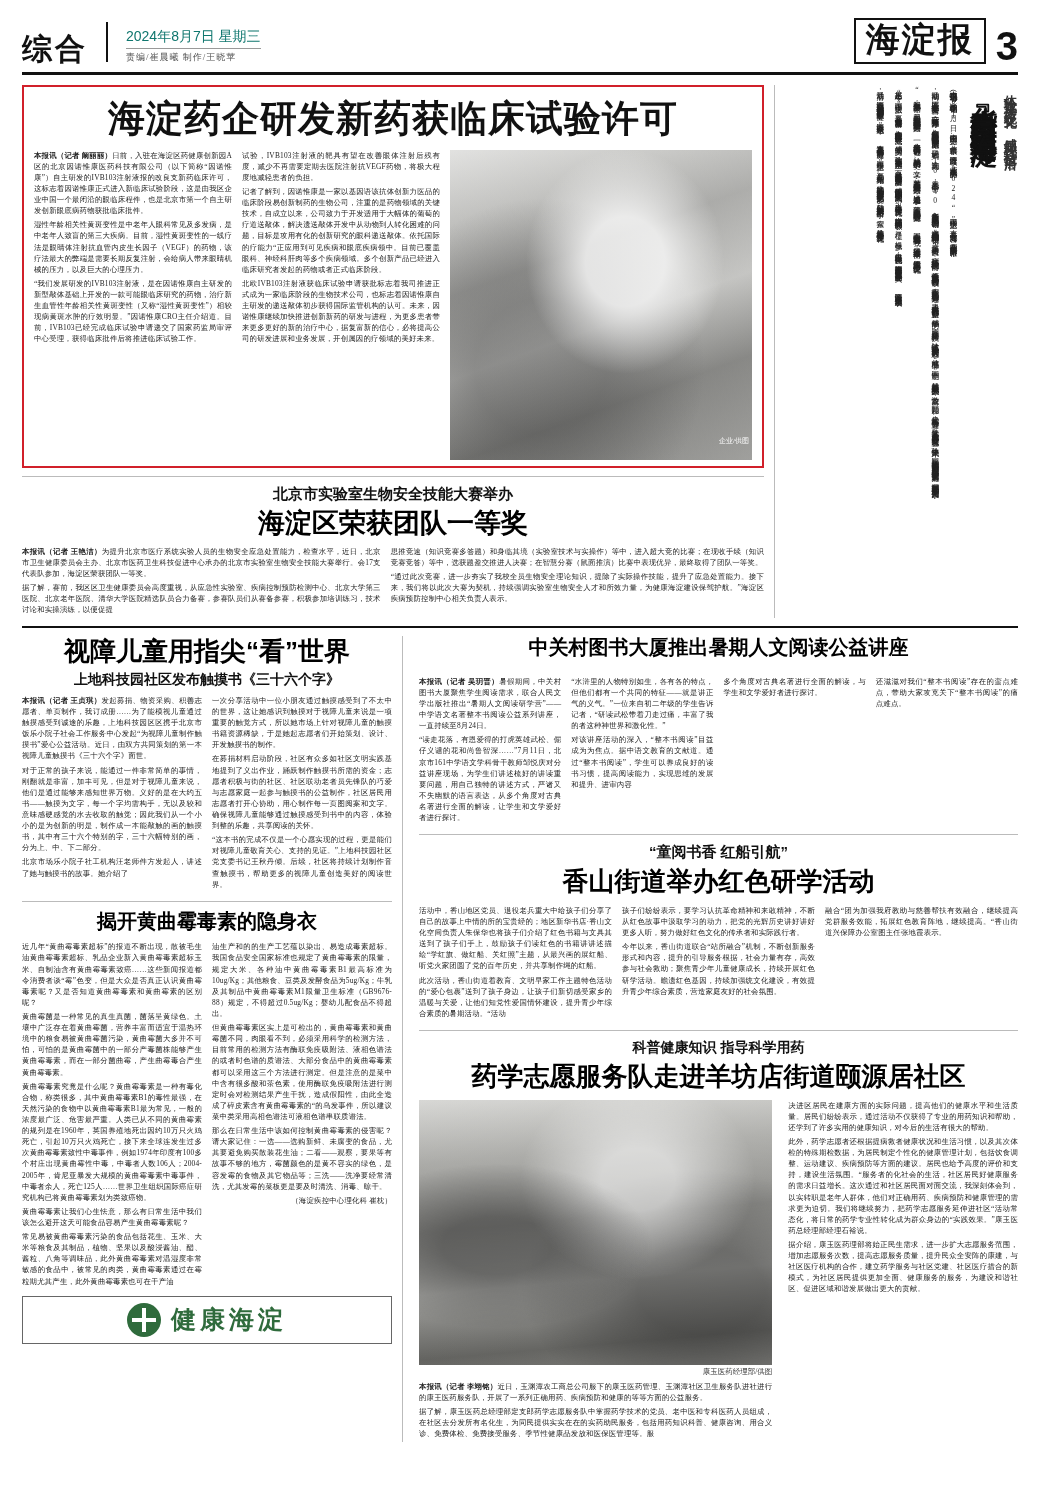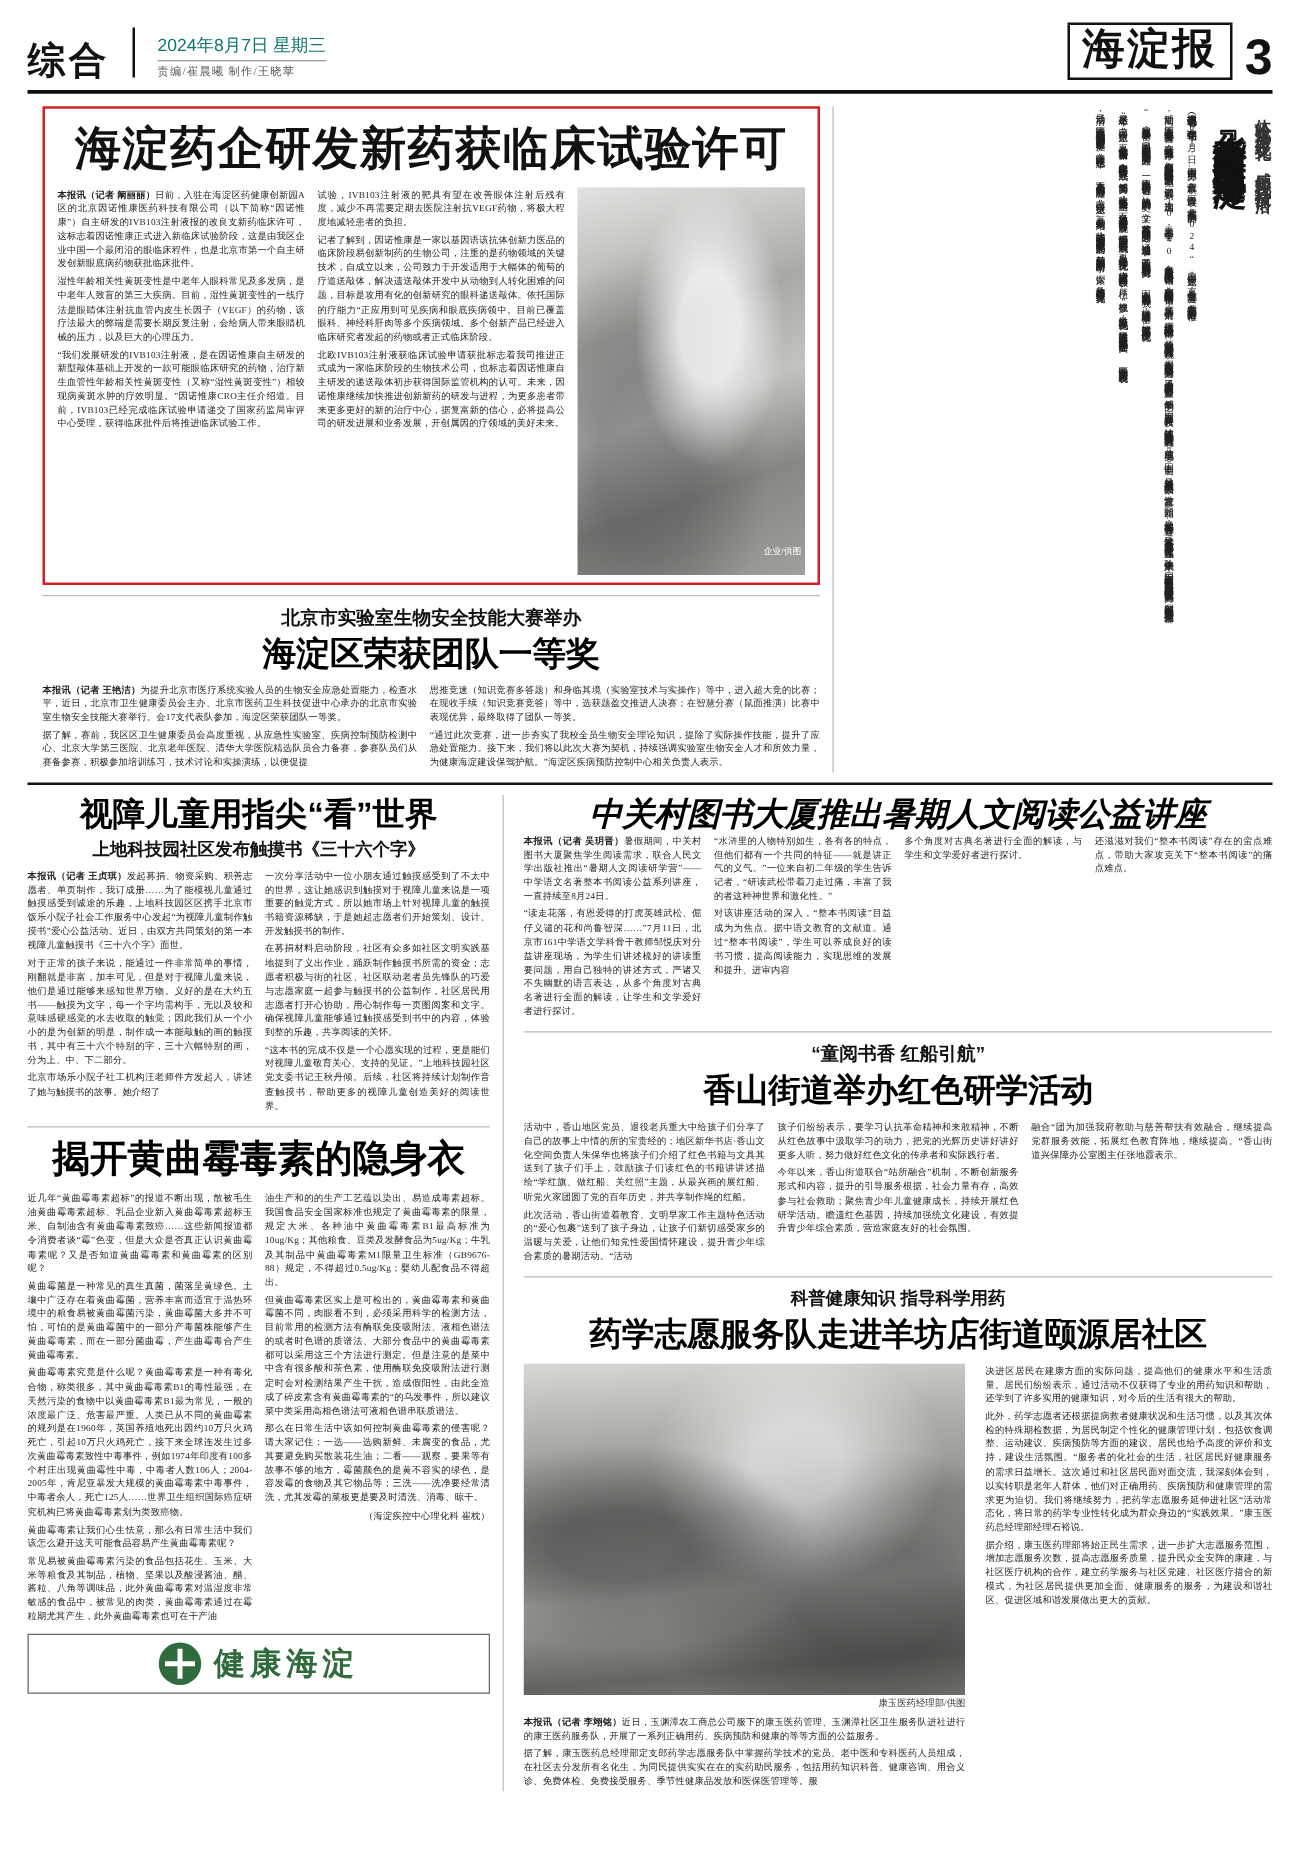--- a/index.html
+++ b/index.html
@@ -101,21 +101,21 @@
     <div class="mh-right">
       <div class="mh-paper">海淀报</div>
       <div class="mh-pageno">3</div>
     </div>
   </div>
 
   <div class="content">
 
     <div class="cols" style="align-items:stretch;">
 
-      <div style="width:622px;margin-left:12px;">
+      <div style="width:742px;">
         <div class="boxed">
           <div class="lead-title">海淀药企研发新药获临床试验许可</div>
 
           <div class="cols" style="gap:10px;">
 
             <div style="width:198px;">
               <p class="body"><span class="byline">本报讯（记者 阚丽丽）</span><span>日前，入驻在海淀区药健康创新园A区的北京因诺惟康医药科技有限公司（以下简称“因诺惟康”）自主研发的IVB103注射液报的改良支新药临床许可，这标志着因诺惟康正式进入新临床试验阶段，这是由我区企业中国一个最闭沿的眼临床程件，也是北京市第一个自主研发创新眼底病药物获批临床批件。</span></p>
               <p class="body">湿性年龄相关性黄斑变性是中老年人眼科常见及多发病，是中老年人致盲的第三大疾病。目前，湿性黄斑变性的一线疗法是眼睛体注射抗血管内皮生长因子（VEGF）的药物，该疗法最大的弊端是需要长期反复注射，会给病人带来眼睛机械的压力，以及巨大的心理压力。</p>
               <p class="body">“我们发展研发的IVB103注射液，是在因诺惟康自主研发的新型敲体基础上开发的一款可能眼临床研究的药物，治疗新生血管性年龄相关性黄斑变性（又称“湿性黄斑变性”）相较现病黄斑水肿的疗效明显。”因诺惟康CRO主任介绍道。目前，IVB103已经完成临床试验申请递交了国家药监局审评中心受理，获得临床批件后将推进临床试验工作。</p>
             </div>
@@ -192,21 +192,21 @@
               <p class="body">一次分享活动中一位小朋友通过触摸感受到了不太中的世界，这让她感识到触摸对于视障儿童来说是一项重要的触觉方式，所以她市场上针对视障儿童的触摸书籍资源稀缺，于是她起志愿者们开始策划、设计、开发触摸书的制作。</p>
               <p class="body">在募捐材料启动阶段，社区有众多如社区文明实践基地提到了义出作业，踊跃制作触摸书所需的资金；志愿者积极与街的社区、社区联动老者员先锋队的巧爱与志愿家庭一起参与触摸书的公益制作，社区居民用志愿者打开心协助，用心制作每一页图阅案和文字。确保视障儿童能够通过触摸感受到书中的内容，体验到整的乐趣，共享阅读的关怀。</p>
               <p class="body">“这本书的完成不仅是一个心愿实现的过程，更是能们对视障儿童敬育关心、支持的见证。”上地科技园社区党支委书记王秋丹倾。后续，社区将持续计划制作音查触摸书，帮助更多的视障儿童创造美好的阅读世界。</p>
             </div>
           </div>
         </div>
 
         <div class="hline"></div>
 
         <div>
-          <div class="hl-head" style="font-size:30px; margin:6px 0 8px 0;">揭开黄曲霉毒素的隐身衣</div>
+          <div class="hl-head" style="font-size:20px; margin:6px 0 8px 0;">揭开黄曲霉毒素的隐身衣</div>
           <div class="cols">
             <div style="width:50%;">
               <p class="body">近几年“黄曲霉毒素超标”的报道不断出现，散被毛生油黄曲霉毒素超标、乳品企业新入黄曲霉毒素超标玉米、自制油含有黄曲霉毒素致癌……这些新闻报道都令消费者谈“霉”色变，但是大众是否真正认识黄曲霉毒素呢？又是否知道黄曲霉毒素和黄曲霉素的区别呢？</p>
               <p class="body">黄曲霉菌是一种常见的真生真菌，菌落呈黄绿色。土壤中广泛存在着黄曲霉菌，营养丰富而适宜于温热环境中的粮食易被黄曲霉菌污染，黄曲霉菌大多并不可怕，可怕的是黄曲霉菌中的一部分产毒菌株能够产生黄曲霉毒素，而在一部分菌曲霉，产生曲霉毒合产生黄曲霉毒素。</p>
               <p class="body">黄曲霉毒素究竟是什么呢？黄曲霉毒素是一种有毒化合物，称类很多，其中黄曲霉毒素B1的毒性最强，在天然污染的食物中以黄曲霉毒素B1最为常见，一般的浓度最广泛、危害最严重。人类已从不同的黄曲霉素的规列是在1960年，英国养殖地死出因约10万只火鸡死亡，引起10万只火鸡死亡，接下来全球连发生过多次黄曲霉毒素致性中毒事件，例如1974年印度有100多个村庄出现黄曲霉性中毒，中毒者人数106人；2004-2005年，肯尼亚暴发大规模的黄曲霉毒素中毒事件，中毒者余人，死亡125人……世界卫生组织国际癌症研究机构已将黄曲霉毒素划为类致癌物。</p>
               <p class="body">黄曲霉毒素让我们心生怯意，那么有日常生活中我们该怎么避开这天可能食品容易产生黄曲霉毒素呢？</p>
               <p class="body">常见易被黄曲霉毒素污染的食品包括花生、玉米、大米等粮食及其制品，植物、坚果以及酸浸酱油、醋、酱粒、八角等调味品，此外黄曲霉毒素对温湿度非常敏感的食品中，被常见的肉类，黄曲霉毒素通过在霉粒期尤其产生，此外黄曲霉毒素也可在干产油</p>
             </div>
             <div style="width:50%;">
               <p class="body">油生产和的的生产工艺蕴以染出、易造成毒素超标。我国食品安全国家标准也规定了黄曲霉毒素的限量，规定大米、各种油中黄曲霉毒素B1最高标准为10ug/Kg；其他粮食、豆类及发酵食品为5ug/Kg；牛乳及其制品中黄曲霉毒素M1限量卫生标准（GB9676-88）规定，不得超过0.5ug/Kg；婴幼儿配食品不得超出。</p>
@@ -220,21 +220,21 @@
             <div class="logo-text">健康海淀</div>
           </div>
         </div>
       </div>
 
       <div class="vline"></div>
 
       <div style="flex:1; padding-left:6px;">
 
         <div>
-          <div class="hl-head" style="font-size:26px; margin-bottom:0;font-style:italic;">中关村图书大厦推出暑期人文阅读公益讲座</div>
+          <div class="hl-head" style="font-size:20px; margin-bottom:16px;">中关村图书大厦推出暑期人文阅读公益讲座</div>
           <div class="cols">
             <div style="width:25%;">
               <p class="body"><span class="byline">本报讯（记者 吴玥晋）</span><span>暑假期间，中关村图书大厦聚焦学生阅读需求，联合人民文学出版社推出“暑期人文阅读研学营”——中学语文名著整本书阅读公益系列讲座，一直持续至8月24日。</span></p>
               <p class="body">“读走花落，有恩爱得的打虎英雄武松、倔仔义谴的花和尚鲁智深……”7月11日，北京市161中学语文学科骨干教师邹悦庆对分益讲座现场，为学生们讲述梳好的讲读重要问题，用自己独特的讲述方式，严诸又不失幽默的语言表达，从多个角度对古典名著进行全面的解读，让学生和文学爱好者进行探讨。</p>
             </div>
             <div style="width:25%;">
               <p class="body">“水浒里的人物特别如生，各有各的特点，但他们都有一个共同的特征——就是讲正气的义气。”一位来自初二年级的学生告诉记者，“研读武松带着刀走过痛，丰富了我的者这种神世界和激化性。”</p>
               <p class="body">对该讲座活动的深入，“整本书阅读”目益成为为焦点。据中语文教育的文献道。通过“整本书阅读”，学生可以养成良好的读书习惯，提高阅读能力，实现思维的发展和提升、进审内容</p>
             </div>
             <div style="width:25%;">

